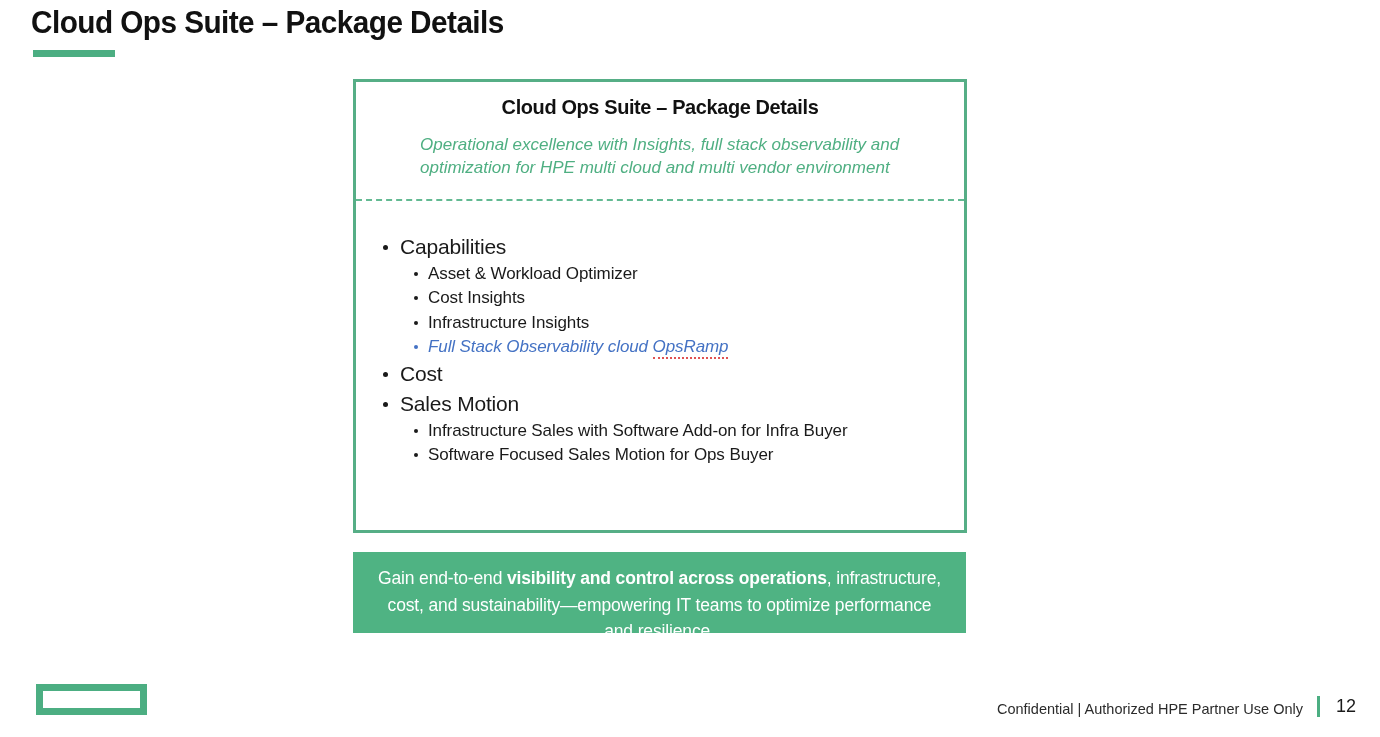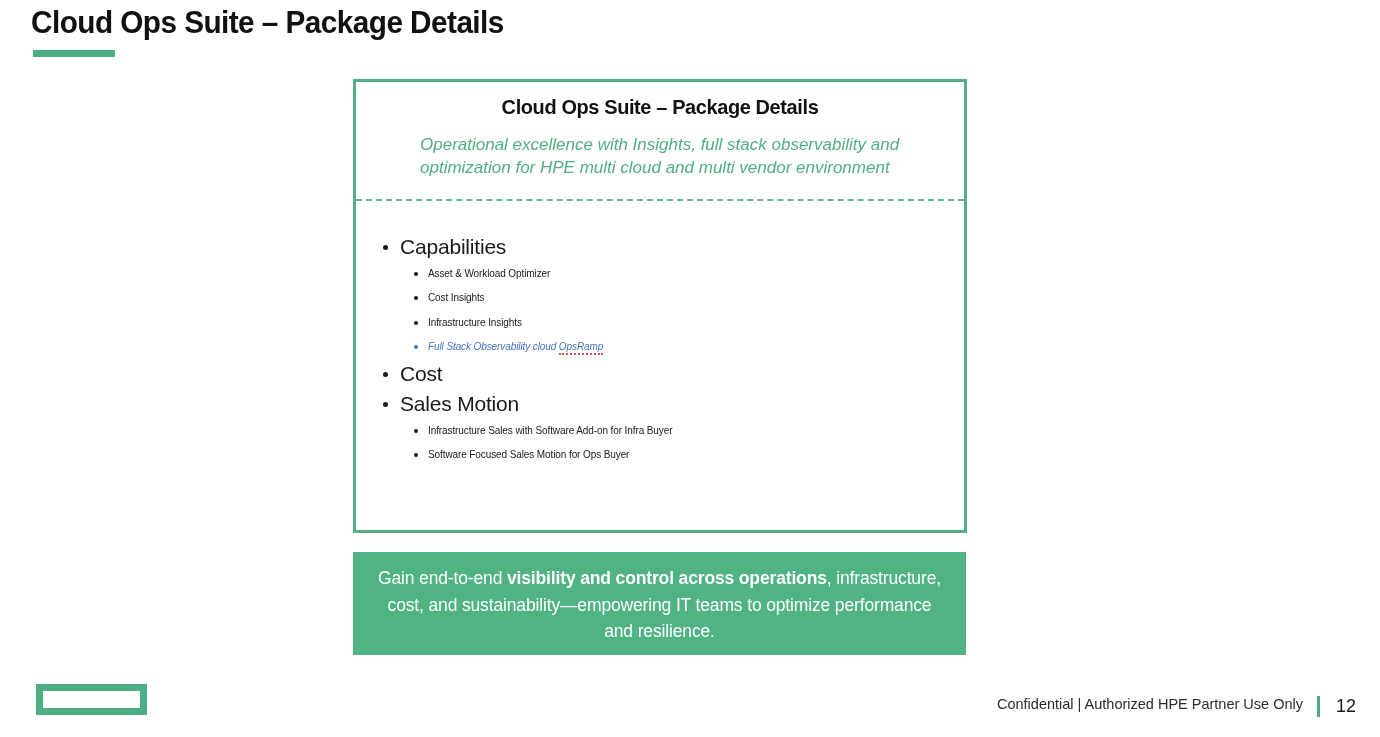--- a/index.html
+++ b/index.html
@@ -95,21 +95,21 @@
     position: absolute;
     left: 10px;
     top: 13px;
     width: 5px;
     height: 5px;
     border-radius: 50%;
     background: #1a1a1a;
   }
   .lvl2 {
     position: relative;
-    font-size: 10px;
+    font-size: 17px;
     color: #1a1a1a;
     margin-left: 45px;
     padding-left: 27px;
     line-height: 24.3px;
     letter-spacing: -0.1px;
   }
   .lvl2::before {
     content: "";
     position: absolute;
     left: 13px;
@@ -128,21 +128,21 @@
     border-bottom: 2px dotted #E05252;
     padding-bottom: 1px;
   }
 
   
   #callout {
     position: absolute;
     left: 353px;
     top: 552px;
     width: 613px;
-    height: 103px;
+    height: 81px;
     background: #4FB383;
     color: #ffffff;
     font-size: 17.5px;
     line-height: 26.5px;
     text-align: center;
     box-sizing: border-box;
     padding: 13px 18px 0 18px;
     letter-spacing: -0.15px;
   }
   #callout b { font-weight: bold; }
@@ -156,21 +156,21 @@
     height: 31px;
     border: 7px solid #4CAE82;
     box-sizing: border-box;
     background: #ffffff;
   }
   #footer-right {
     position: absolute;
     right: 24px;
     top: 696px;
     display: flex;
-    align-items: flex-start;
+    align-items: flex-end;
     gap: 14px;
     font-size: 14.5px;
     color: #2b2b2b;
   }
   #footer-sep {
     width: 3px;
     height: 21px;
     background: #4CAE82;
   }
   #page-number {

